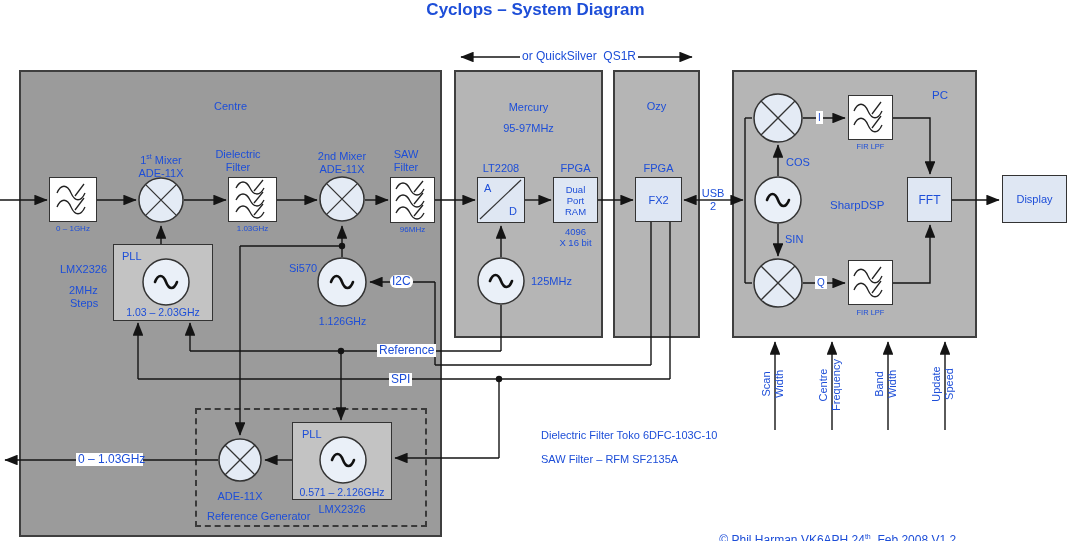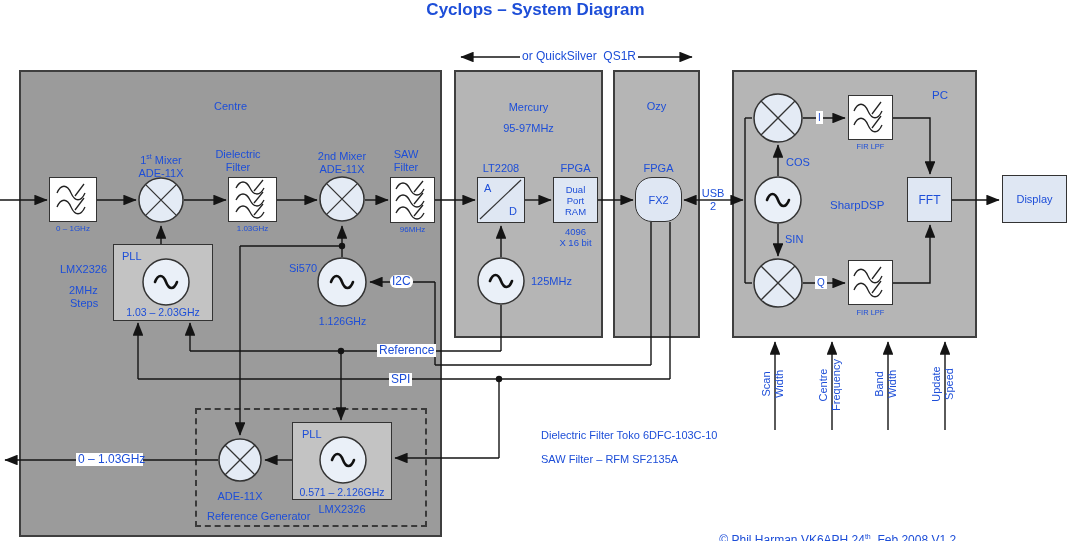--- a/index.html
+++ b/index.html
@@ -258,21 +258,21 @@
   <div class="cblock" style="left:551px;top:237px;width:49px;font-size:9.5px;line-height:11px;">X 16 bit</div>
   <div class="node" style="left:477px;top:257px;">
     <svg width="48" height="48" viewBox="0 0 48 48">
       <circle cx="24" cy="24" r="23" fill="#eaf0f8" stroke="#333" stroke-width="1.5"></circle>
       <path d="M13,24 c3,-8 8,-8 11,0 c3,8 8,8 11,0" stroke="#111" stroke-width="2.6" fill="none" stroke-linecap="round"></path>
     </svg>
   </div>
   <div class="lbl" style="left:531px;top:275px;">125MHz</div>
 
   <div class="cblock" style="left:635px;top:162px;width:47px;">FPGA</div>
-  <div class="bluebox comp" style="left:635px;top:177px;width:47px;height:45px;font-size:11px;border-radius:17px;">
+  <div class="bluebox comp" style="left:635px;top:177px;width:47px;height:45px;font-size:11px;">
     <span>FX2</span>
   </div>
 
   <div class="cblock" style="left:699px;top:187px;width:28px;z-index:6;">
     <div>USB</div>
     <div>2</div>
   </div>
 
   <div class="node" style="left:753px;top:93px;">
     <svg width="50" height="50" viewBox="0 0 50 50">

